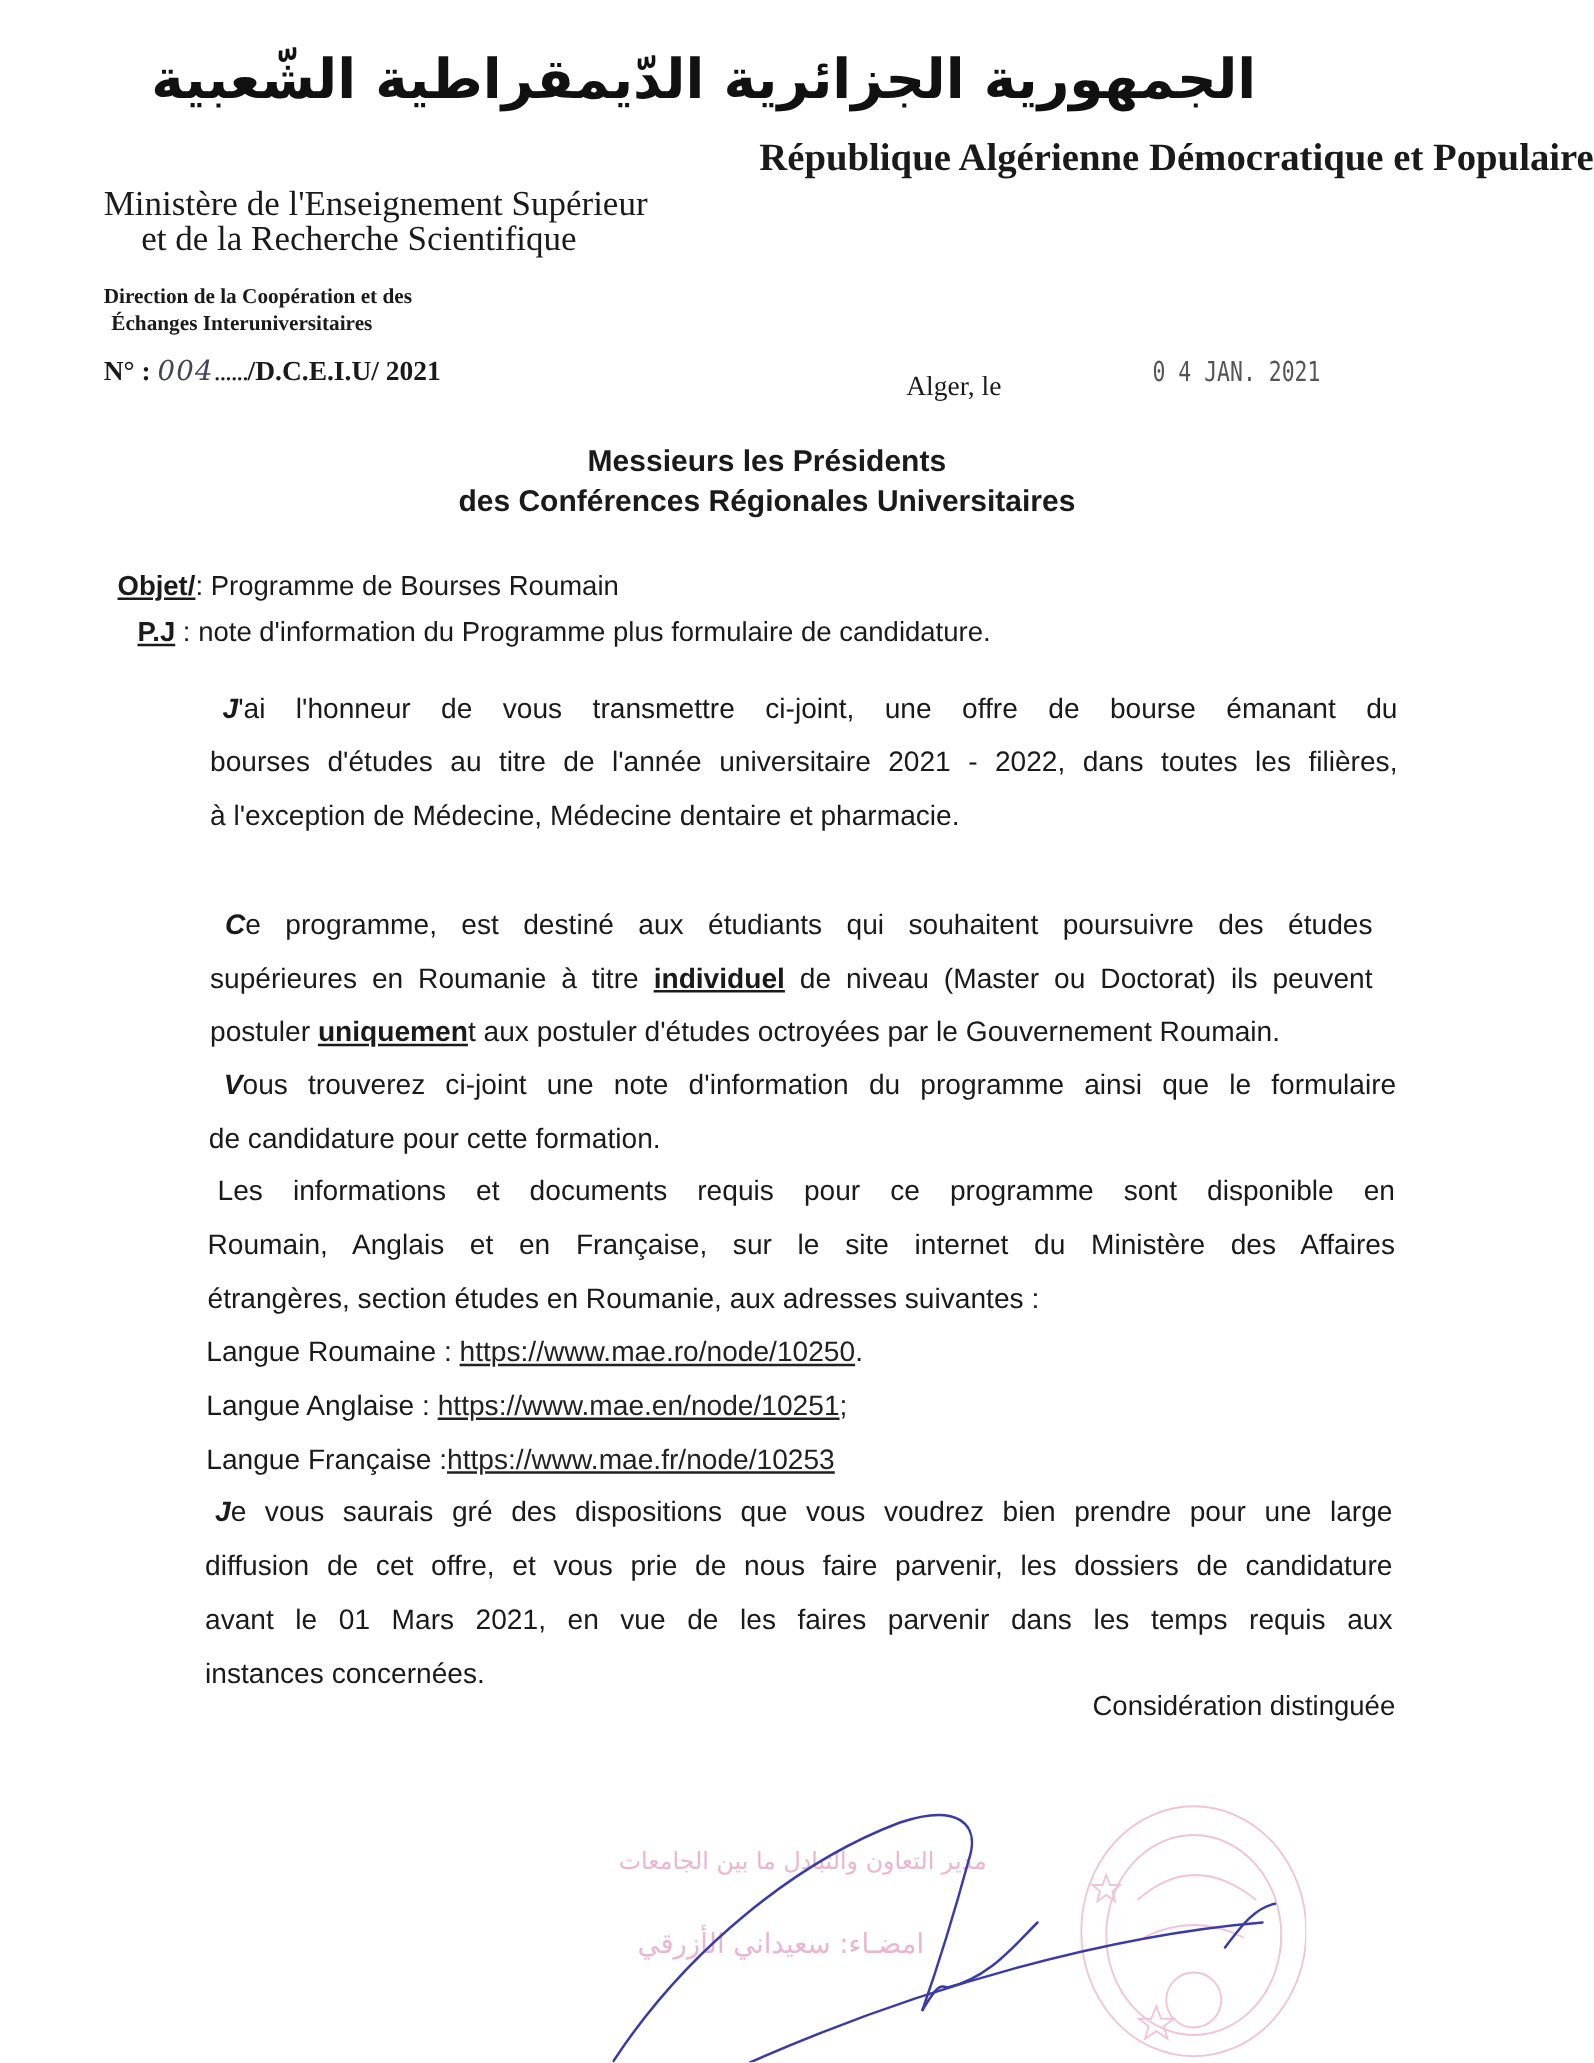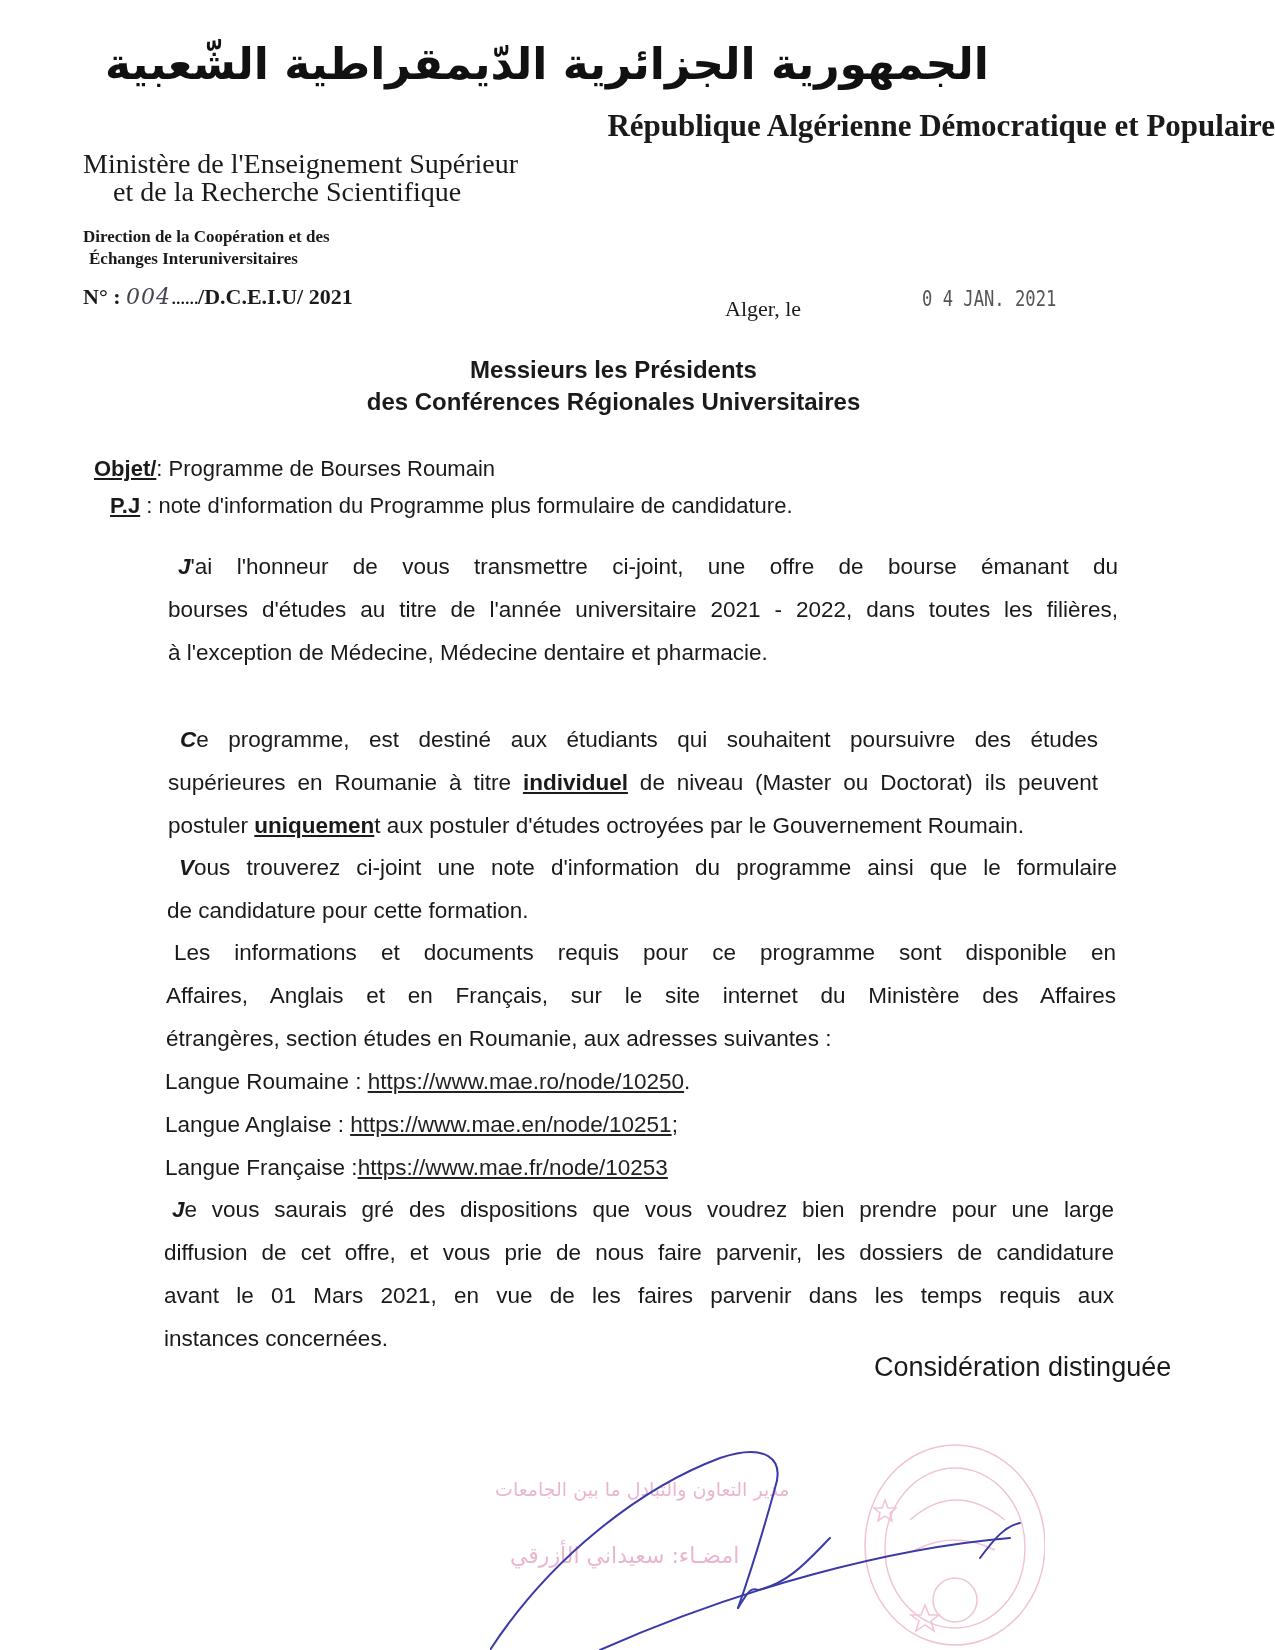--- a/index.html
+++ b/index.html
@@ -1,21 +1,21 @@
 <!DOCTYPE html>
 <html><head>
 <meta charset="utf-8">
 <style>
   html, body { margin: 0; padding: 0; background: #ffffff; }
   body { width: 1275px; height: 1650px; position: relative; overflow: hidden; color: #1a1a1a; }
   .abs { position: absolute; }
   .serif { font-family: "Liberation Serif", "DejaVu Serif", serif; }
   .sans { font-family: "Liberation Sans", "DejaVu Sans", sans-serif; }
 
-  .arabic-title { left: 0; width: 1014px; top: 38px; text-align: center; font-family: "DejaVu Sans", sans-serif; font-weight: bold; font-size: 44px; direction: rtl; letter-spacing: 0; color: #111; padding-left: 0; }
+  .arabic-title { left: 0; width: 1014px; top: 38px; text-align: center; font-family: "DejaVu Sans", sans-serif; font-weight: bold; font-size: 44px; direction: rtl; letter-spacing: 0; color: #111; padding-left: 16px; }
   .arabic-title span { display: inline-block; margin-left: 80px; }
   .fr-title { left: 0; width: 1275px; top: 108px; text-align: right; font-size: 31px; font-weight: bold; }
   .fr-title span { display: inline-block; margin-left: 80px; }
 
   .ministry { left: 83px; top: 150px; font-size: 28px; line-height: 28px; }
   .ministry .l2 { padding-left: 30px; }
   .direction { left: 83px; top: 226px; font-size: 17px; font-weight: bold; line-height: 22px; }
   .direction .l2 { padding-left: 6px; }
 
   .ref { left: 83px; top: 284px; font-size: 22px; font-weight: bold; }
@@ -43,21 +43,21 @@
   .p2 { left: 168px; top: 718px; width: 930px; }
   .p2 .line:first-child { padding-left: 12px; }
   .p3 { left: 167px; top: 846px; width: 950px; }
   .p3 .line:first-child { padding-left: 12px; }
   .p4 { left: 166px; top: 931px; width: 950px; }
   .p4 .line:first-child { padding-left: 8px; }
   .links { left: 165px; top: 1060px; font-size: 22.5px; line-height: 43px; }
   .p5 { left: 164px; top: 1188px; width: 950px; }
   .p5 .line:first-child { padding-left: 8px; }
 
-  .closing { left: 874px; top: 1352px; font-size: 27px; text-align: right; }
+  .closing { left: 874px; top: 1352px; font-size: 22px; text-align: right; }
 
   .stamp-text { font-family: "DejaVu Sans", sans-serif; color: #e7a9c8; direction: rtl; }
   .stamp-line1 { left: 495px; top: 1478px; font-size: 19px; opacity: 0.85; }
   .stamp-line2 { left: 510px; top: 1543px; font-size: 22px; opacity: 0.85; letter-spacing: 2px; }
   .seal { left: 855px; top: 1440px; width: 190px; height: 210px; }
   .signature { left: 490px; top: 1448px; width: 600px; height: 202px; }
 </style>
 </head>
 <body>
 
@@ -105,21 +105,21 @@
   <span class="line last"><span>postuler </span><span class="ul">uniquemen</span><span>t  aux postuler d'études octroyées par le Gouvernement Roumain.</span></span>
 </div>
 
 <div class="para p3 sans">
   <span class="line"><span class="lead">V</span><span>ous trouverez ci-joint une note d'information du programme ainsi que le formulaire</span></span>
   <span class="line last">de candidature pour cette formation.</span>
 </div>
 
 <div class="para p4 sans">
   <span class="line">Les  informations  et  documents  requis  pour  ce  programme  sont  disponible  en</span>
-  <span class="line">Affaires,  Anglais  et  en  Français,  sur  le  site  internet  du  Ministère  des  Affaires</span>
+  <span class="line">Roumain,  Anglais  et  en  Française,  sur  le  site  internet  du  Ministère  des  Affaires</span>
   <span class="line last">étrangères, section études en Roumanie, aux adresses suivantes :</span>
 </div>
 
 <div class="abs links sans">
   <div><span>Langue Roumaine : </span><span class="link">https://www.mae.ro/node/10250</span><span>.</span></div>
   <div><span>Langue Anglaise : </span><span class="link">https://www.mae.en/node/10251</span><span>;</span></div>
   <div><span>Langue Française :</span><span class="link">https://www.mae.fr/node/10253</span><span></span></div>
 </div>
 
 <div class="para p5 sans">

